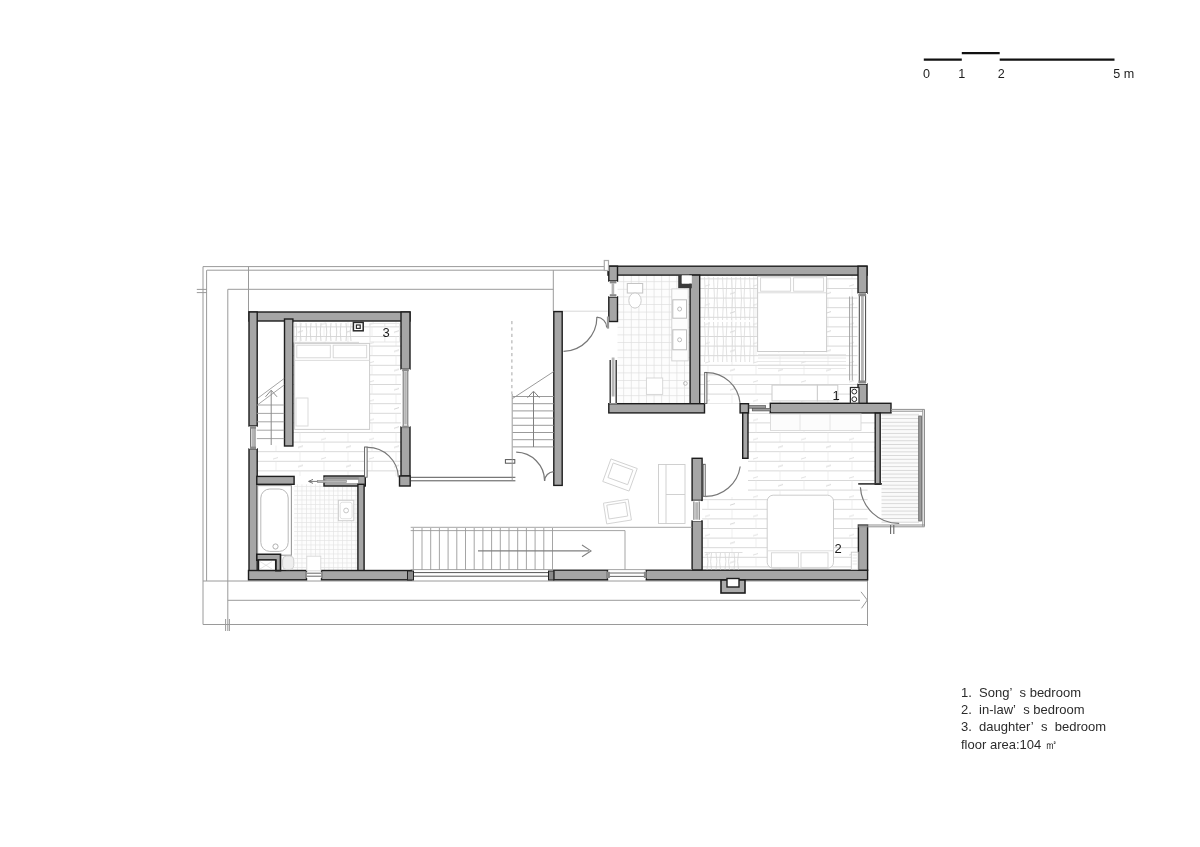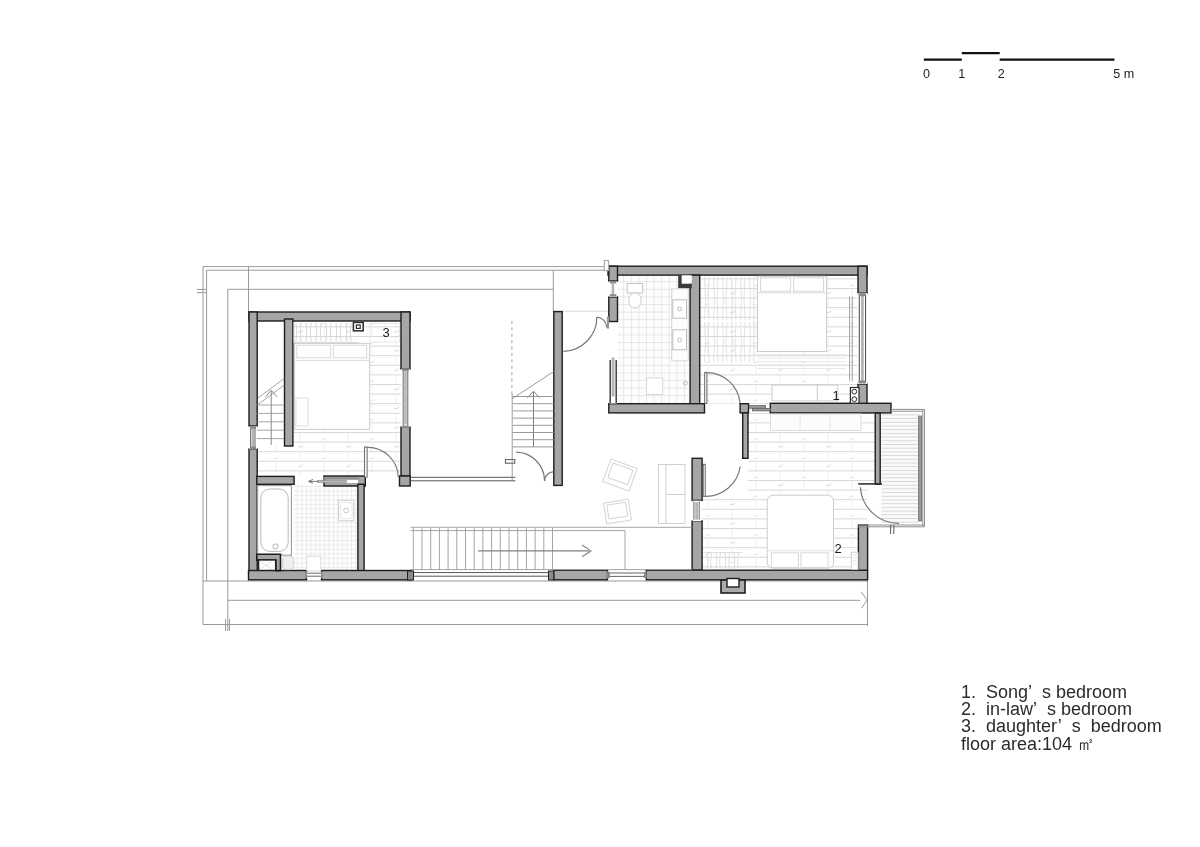--- a/index.html
+++ b/index.html
@@ -1,19 +1,19 @@
 <!DOCTYPE html>
 <html><head>
 <meta charset="utf-8">
 <style>
   html,body{margin:0;padding:0;background:#fff;}
   .page{position:relative;width:1200px;height:847px;background:#fff;overflow:hidden;
         font-family:"Liberation Sans", sans-serif;}
   svg{position:absolute;left:0;top:0;}
-  .legend{position:absolute;left:961px;top:683.5px;font-size:18px;color:#2b2b2b;
+  .legend{position:absolute;left:961px;top:683.5px;font-size:13px;color:#2b2b2b;
           letter-spacing:0px;line-height:17.45px;white-space:pre;}
 </style>
 </head>
 <body>
 <div class="page">
 <svg width="1200" height="847" viewBox="0 0 1200 847">
 <defs>
   <pattern id="wood" width="48" height="19.2" patternUnits="userSpaceOnUse">
     <rect width="48" height="19.2" fill="#ffffff"></rect>
     <line x1="0" y1="0.5" x2="48" y2="0.5" stroke="#d7d7d7" stroke-width="1"></line>

